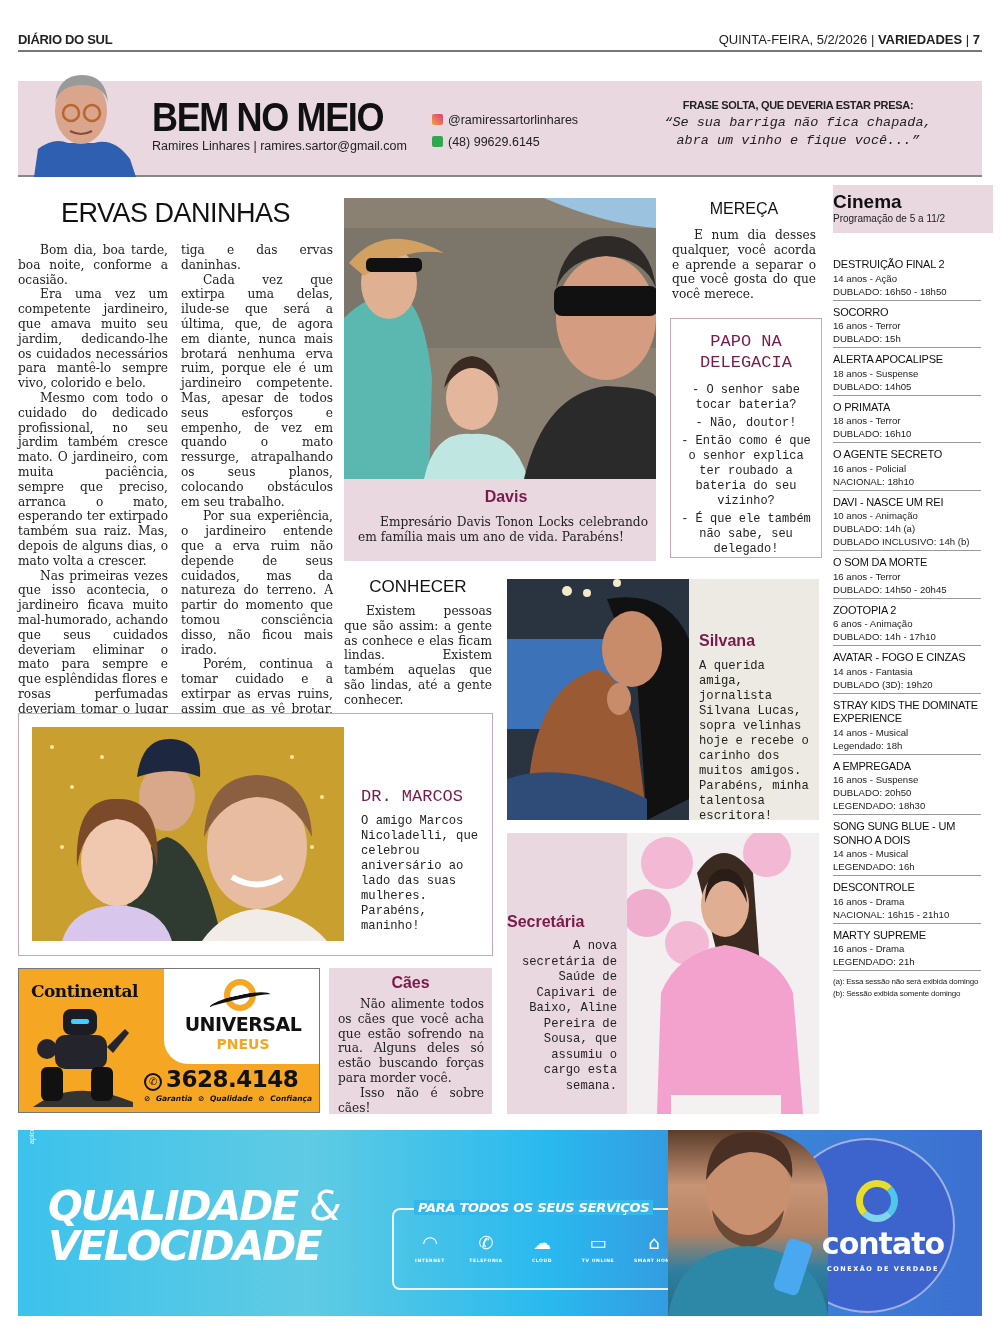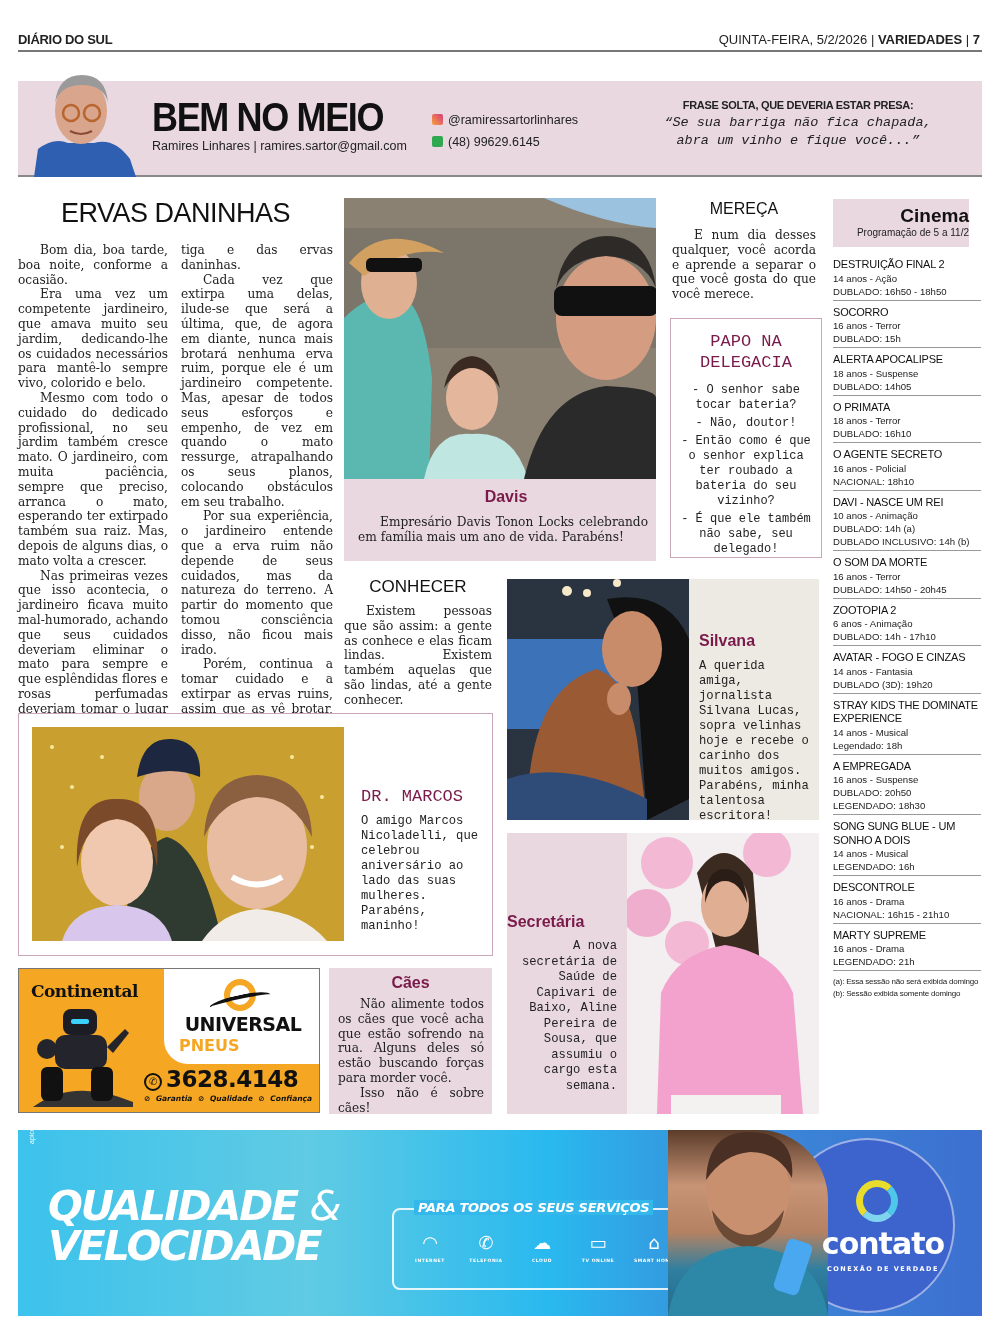--- a/index.html
+++ b/index.html
@@ -46,21 +46,21 @@
   #mereca-title { left: 672px; top: 200px; width: 144px; font-size: 16px; }
   #mereca-text { left: 672px; top: 228px; width: 144px; }
 
   
   #papo-box { left: 670px; top: 318px; width: 152px; height: 240px; border: 1px solid #c9a7b8; background: #fff; }
   #papo-title { left: 0; top: 12px; width: 150px; text-align: center; font-size: 17px; line-height: 21px; }
   #papo-lines { left: 8px; top: 64px; width: 134px; text-align: center; font-size: 12px; line-height: 15px; }
   #papo-lines div { margin-bottom: 3px; }
 
   
-  #cinema-head { left: 833px; top: 199px; width: 136px; height: 48px; background: #e9d8e0; text-align: right; }
+  #cinema-head { left: 833px; top: 185px; width: 160px; height: 48px; background: #e9d8e0; text-align: left; }
   #cinema-title { font-family: "Liberation Sans", sans-serif; font-weight: bold; font-size: 19px; margin-top: 6px; color: #111; }
   #cinema-sub { font-family: "Liberation Sans", sans-serif; font-size: 10px; color: #222; }
   #cinema-list { left: 833px; top: 258px; width: 148px; font-family: "Liberation Sans", sans-serif; font-size: 9.6px; line-height: 13px; color: #222; }
   .movie { border-bottom: 1px solid #999; padding-bottom: 2px; margin-bottom: 5px; }
   .movie .m-title { font-size: 11px; line-height: 13.5px; letter-spacing: -0.2px; color: #111; }
   #cinema-notes { font-size: 8px; line-height: 12px; letter-spacing: -0.2px; color: #222; }
 
   
   #conhecer-title { left: 344px; top: 577px; width: 148px; font-size: 17px; }
   #conhecer-text { left: 344px; top: 604px; width: 148px; }
@@ -77,21 +77,21 @@
   #marcos-name { left: 342px; top: 73px; font-size: 17px; }
   #marcos-text { left: 342px; top: 100px; width: 124px; font-size: 12.2px; line-height: 15px; text-align: left; }
 
   
   #universal-ad { left: 18px; top: 968px; width: 302px; height: 145px; background: #f5a623; border: 1px solid #777; overflow: hidden; }
   #ad-white { left: 145px; top: 0; width: 156px; height: 95px; background: #fff; border-bottom-left-radius: 24px; }
   #continental { left: 12px; top: 12px; font-family: "DejaVu Serif", serif; font-weight: bold; font-size: 17px; color: #111; letter-spacing: -0.5px; }
   #universal-logo-ring { left: 205px; top: 10px; width: 32px; height: 32px; border: 6px solid #f5a623; border-radius: 50%; }
   #universal-orbit { left: 190px; top: 26px; width: 62px; height: 12px; border-top: 4px solid #111; border-radius: 50%; transform: rotate(-12deg); }
   #universal-name { left: 160px; top: 44px; width: 128px; text-align: center; font-family: "DejaVu Sans", sans-serif; font-weight: bold; font-size: 19px; color: #111; letter-spacing: -0.5px; }
-  #universal-sub { left: 160px; top: 67px; width: 128px; font-family: "DejaVu Sans", sans-serif; font-weight: bold; font-size: 16px; color: #f5a623; }
+  #universal-sub { left: 160px; top: 67px; width: 128px; text-align: center; font-family: "DejaVu Sans", sans-serif; font-weight: bold; font-size: 14px; color: #f5a623; }
   #robot { left: 14px; top: 38px; width: 100px; height: 100px; }
   #phone-ad { left: 125px; top: 97px; font-family: "DejaVu Sans", sans-serif; font-weight: bold; font-size: 23px; color: #111; letter-spacing: -0.5px; }
   #phone-ad-icon { display: inline-block; width: 18px; height: 18px; border: 2px solid #111; border-radius: 50%; vertical-align: 2px; margin-right: 4px; font-size: 10px; line-height: 14px; text-align: center; }
   #ad-badges { left: 125px; top: 125px; font-family: "DejaVu Sans", sans-serif; font-style: italic; font-weight: bold; font-size: 7.5px; color: #111; word-spacing: 3px; }
 
   
   #caes-card { left: 329px; top: 968px; width: 163px; height: 146px; background: #e9d8e0; }
   #caes-title { left: 0; top: 6px; width: 163px; text-align: center; font-family: "Liberation Sans", sans-serif; font-weight: bold; font-size: 16px; }
   #caes-text { left: 9px; top: 29px; width: 146px; }
 

